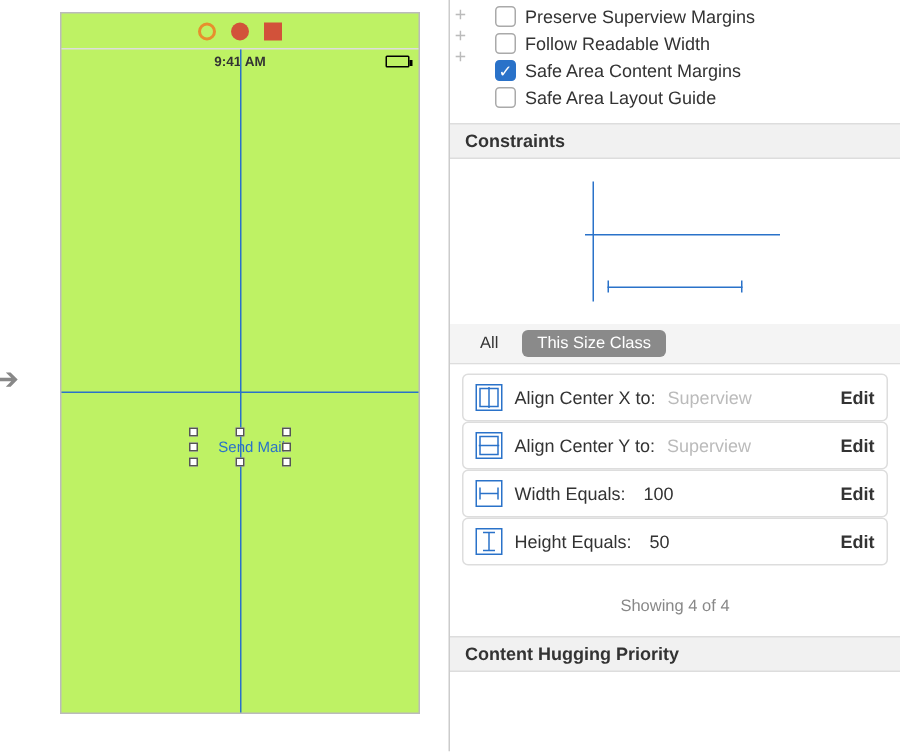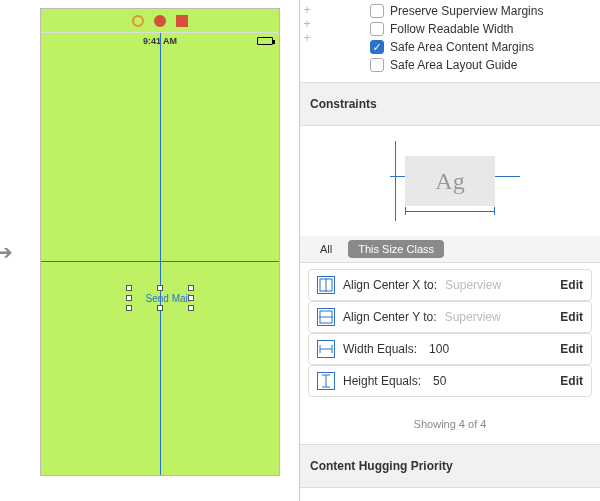--- a/index.html
+++ b/index.html
@@ -92,24 +92,24 @@
   .add-gutter {
     position:absolute;
     left:300px; top:0;
     width:14px;
     display:flex; flex-direction:column;
     gap:2px;
     padding-top:4px;
   }
   .add-gutter span { font-size:13px; color:#bbb; text-align:center; line-height:12px; }
   .checks { padding: 2px 10px 8px 30px; }
-  .check-row { display:flex; align-items:flex-start; gap:6px; padding:2px 0;margin-left:40px; }
+  .check-row { display:flex; align-items:flex-start; gap:6px; padding:2px 0; }
   .checkbox { width:14px;height:14px;border:1px solid #aaa;border-radius:3px;display:flex;align-items:center;justify-content:center;font-size:11px;color:#fff; cursor:pointer;}
   .checkbox.on { background:#2a72c9; border-color:#2a72c9;}
-  .section-label { background:#f1f1f1; border-top:1px solid #ddd;border-bottom:1px solid #ddd;padding:14px 10px;font-weight:600;}
+  .section-label { background:#f1f1f1; border-top:1px solid #ddd;border-bottom:1px solid #ddd;padding:4px 10px;font-weight:600;}
   .constraints-preview {
     height:110px;
     display:flex; align-items:center; justify-content:center;
     position:relative;
   }
   .ag-box { width:90px;height:50px;background:#e8e8e8;position:relative;display:flex;align-items:center;justify-content:center;color:#999;font-size:24px;font-family:Georgia,serif;}
   .cp-line { position:absolute; background:#2a72c9; }
   .cp-line.v1{ width:1px; height:80px; left:calc(50% - 55px); top:15px;}
   .cp-line.h1{ height:1px; width:130px; left:calc(50% - 60px); top:50px;}
   .cp-line.bottom{ height:1px; width:90px; left:calc(50% - 45px); top:85px;}
@@ -186,21 +186,20 @@
       <span class="checkbox"></span>
       <span>Safe Area Layout Guide</span>
     </div>
   </div>
 
   <div class="section-label">Constraints</div>
 
   <div class="constraints-preview">
     <div class="cp-line v1"></div>
     <div class="cp-line h1"></div>
-    <div class="ag-box">Ag</div>
     <div class="cp-line bottom"></div>
     <div class="cp-tick l"></div>
       <div class="cp-tick r"></div>
   </div>
 
   <div class="filter-row">
     <span class="seg-btn all">All</span>
     <span class="seg-btn active">This Size Class</span>
   </div>
 

